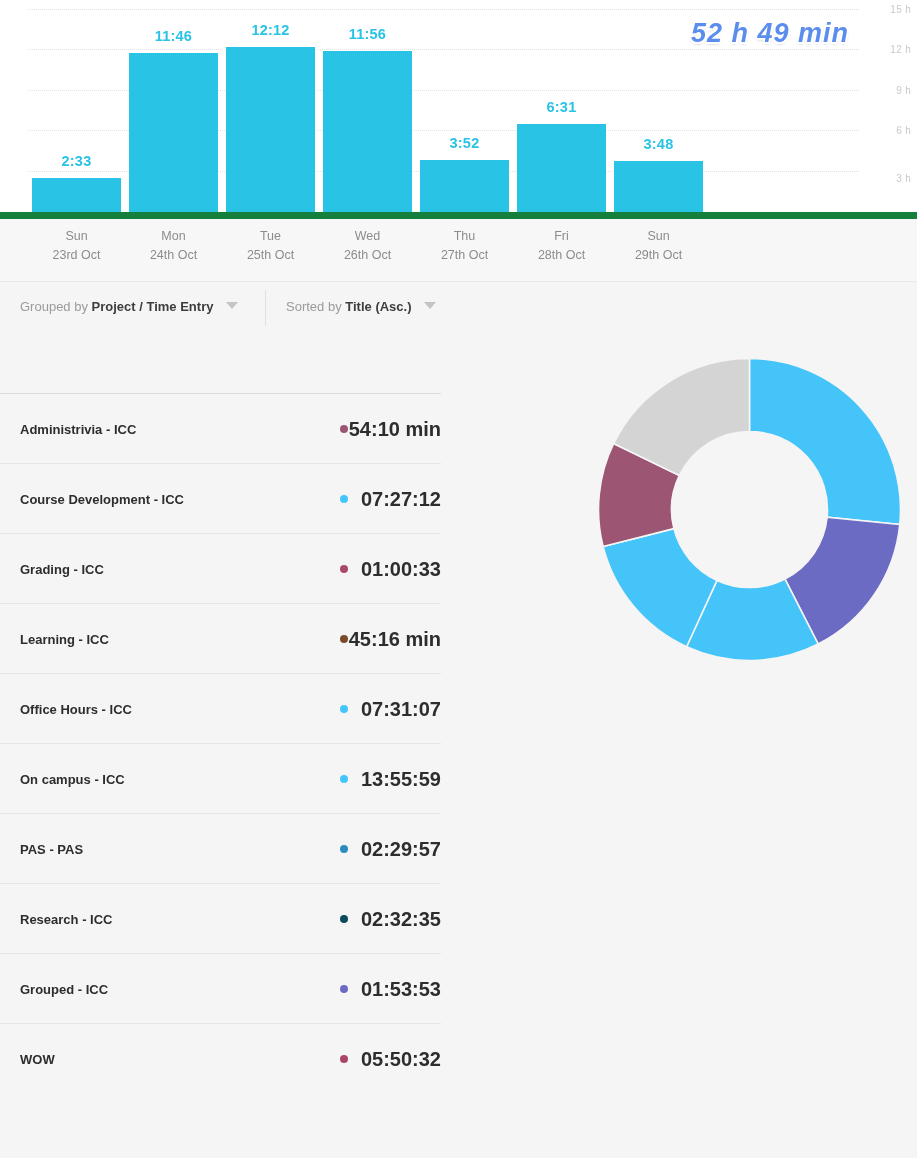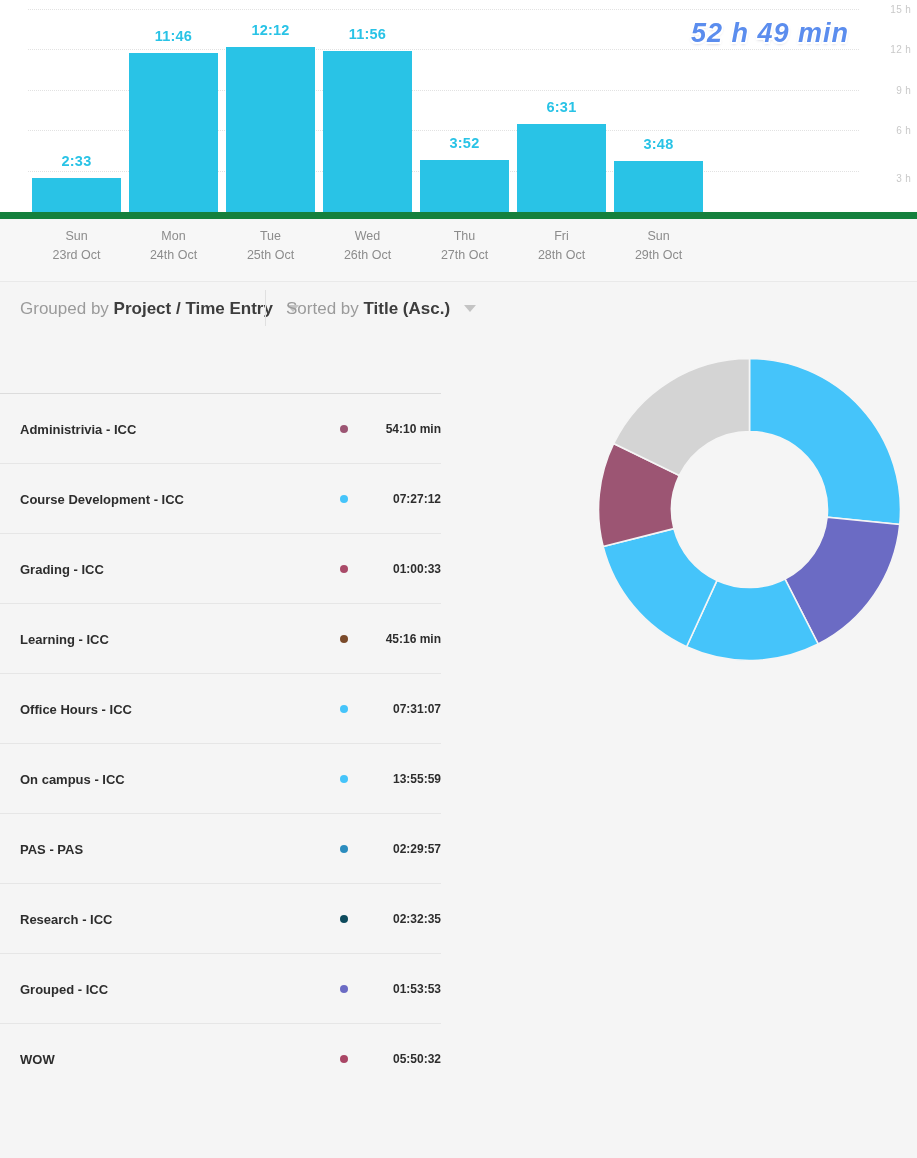--- a/index.html
+++ b/index.html
@@ -102,21 +102,21 @@
   
   #controls {
     position: relative;
     width: 917px;
     height: 58px;
     background: #f5f5f5;
   }
   .ctrl {
     position: absolute;
     top: 17px;
-    font-size: 17px;
+    font-size: 13px;
     color: #9b9b9b;
     white-space: nowrap;
   }
   .ctrl b { color: #3d3d3d; font-weight: 700; }
   .caret {
     display: inline-block;
     margin-left: 9px;
     width: 0; height: 0;
     border-left: 6px solid transparent;
     border-right: 6px solid transparent;
@@ -155,21 +155,21 @@
     position: absolute;
     left: 340px; top: 50%;
     width: 8px; height: 8px;
     margin-top: -4px;
     border-radius: 50%;
   }
   .row-dur {
     position: absolute;
     right: 0; top: 50%;
     transform: translateY(-50%);
-    font-size: 12px;
+    font-size: 20px;
     font-weight: 600;
     color: #2d2d2d;
     white-space: nowrap;
   }
 
   
   #donut-wrap {
     position: absolute;
     top: 357px; left: 597px;
     width: 305px; height: 305px;

